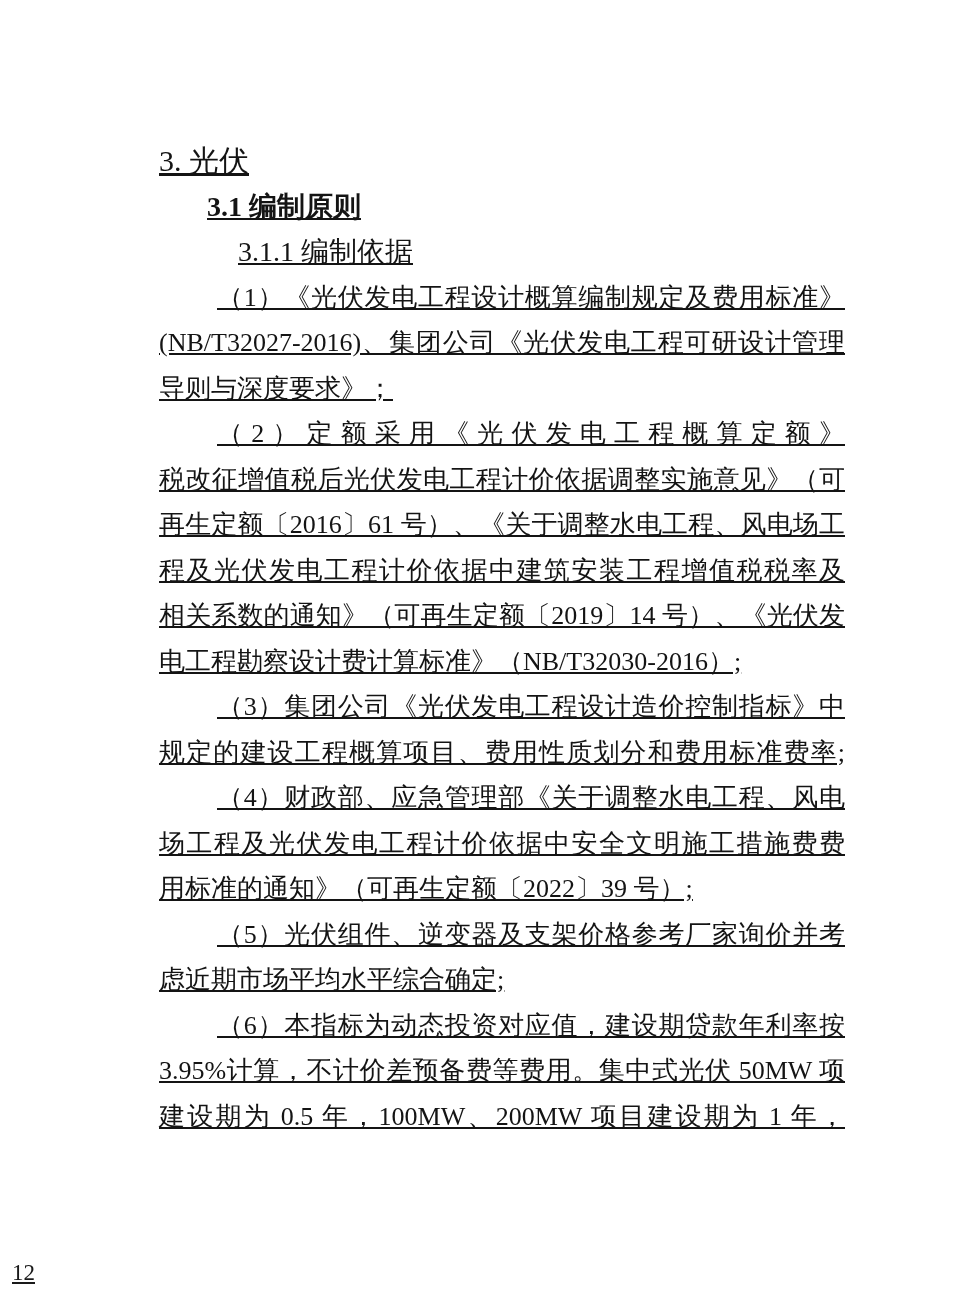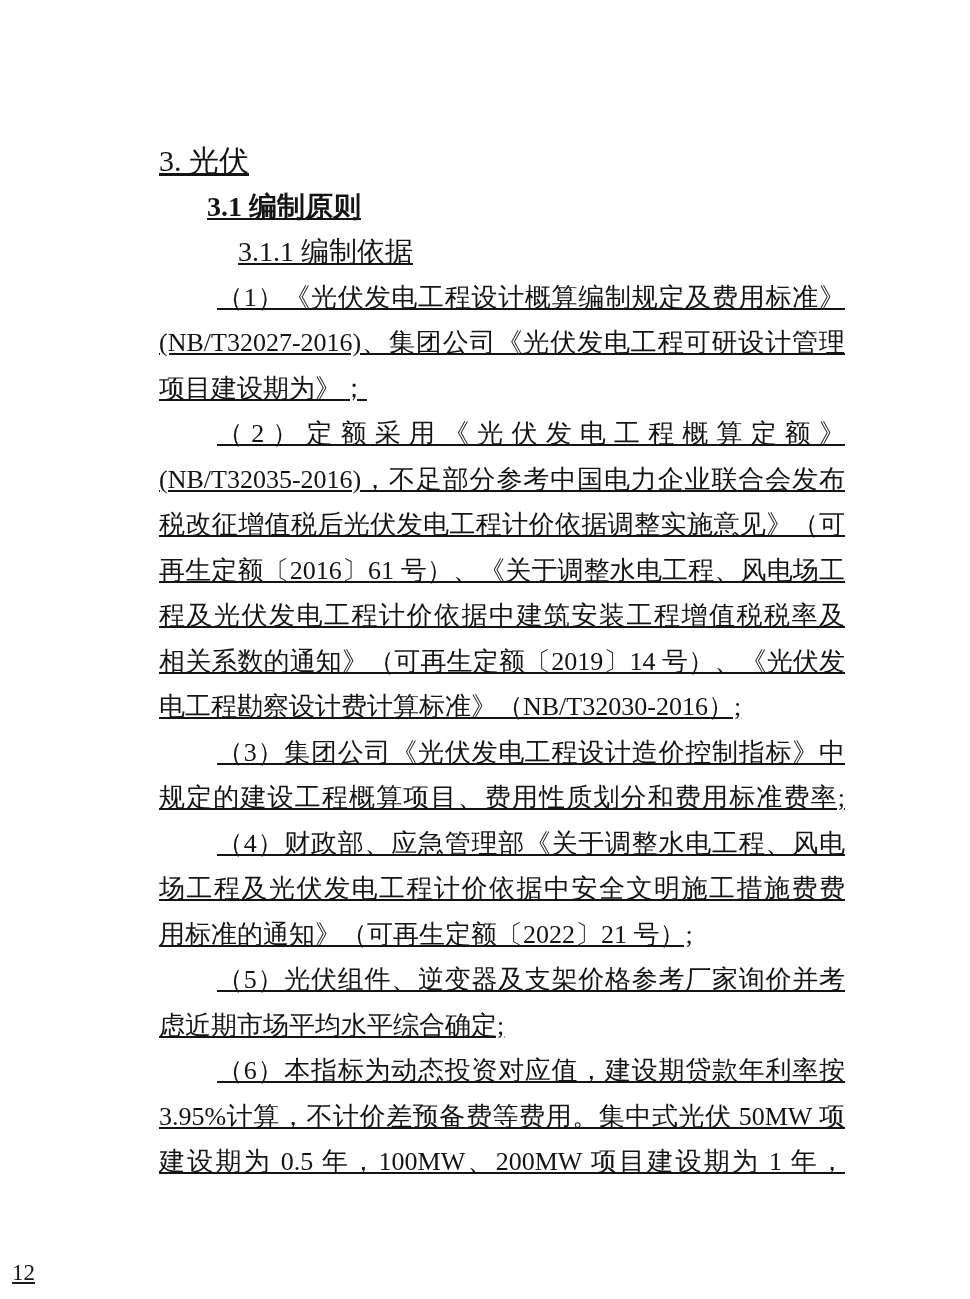--- a/index.html
+++ b/index.html
@@ -49,36 +49,35 @@
 
 <div class="page">
   <div class="content">
 
     <div class="line h1">3. 光伏</div>
     <div class="line h2">3.1 编制原则</div>
     <div class="line h3">3.1.1 编制依据</div>
 
     <div class="line indent full">（1）《光伏发电工程设计概算编制规定及费用标准》</div>
     <div class="line full">(NB/T32027-2016)、集团公司《光伏发电工程可研设计管理</div>
-    <div class="line">项目建设期为》；</div>
+    <div class="line">导则与深度要求》；</div>
 
     <div class="line indent full">（2）定额采用《光伏发电工程概算定额》</div>
-    <div class="line full">(NB/T32035-2016)，不足部分参考中国电力企业联合会发布</div>
     <div class="line full">税改征增值税后光伏发电工程计价依据调整实施意见》（可</div>
     <div class="line full">再生定额〔2016〕61 号）、《关于调整水电工程、风电场工</div>
     <div class="line full">程及光伏发电工程计价依据中建筑安装工程增值税税率及</div>
     <div class="line full">相关系数的通知》（可再生定额〔2019〕14 号）、《光伏发</div>
     <div class="line">电工程勘察设计费计算标准》（NB/T32030-2016）;</div>
 
     <div class="line indent full">（3）集团公司《光伏发电工程设计造价控制指标》中</div>
     <div class="line full">规定的建设工程概算项目、费用性质划分和费用标准费率;</div>
 
     <div class="line indent full">（4）财政部、应急管理部《关于调整水电工程、风电</div>
     <div class="line full">场工程及光伏发电工程计价依据中安全文明施工措施费费</div>
-    <div class="line">用标准的通知》（可再生定额〔2022〕21 号）;</div>
+    <div class="line">用标准的通知》（可再生定额〔2022〕39 号）;</div>
 
     <div class="line indent full">（5）光伏组件、逆变器及支架价格参考厂家询价并考</div>
     <div class="line">虑近期市场平均水平综合确定;</div>
 
     <div class="line indent full">（6）本指标为动态投资对应值，建设期贷款年利率按</div>
     <div class="line full">3.95%计算，不计价差预备费等费用。集中式光伏 50MW 项目</div>
     <div class="line full">建设期为 0.5 年，100MW、200MW 项目建设期为 1 年，500MW</div>
 
   </div>
 

